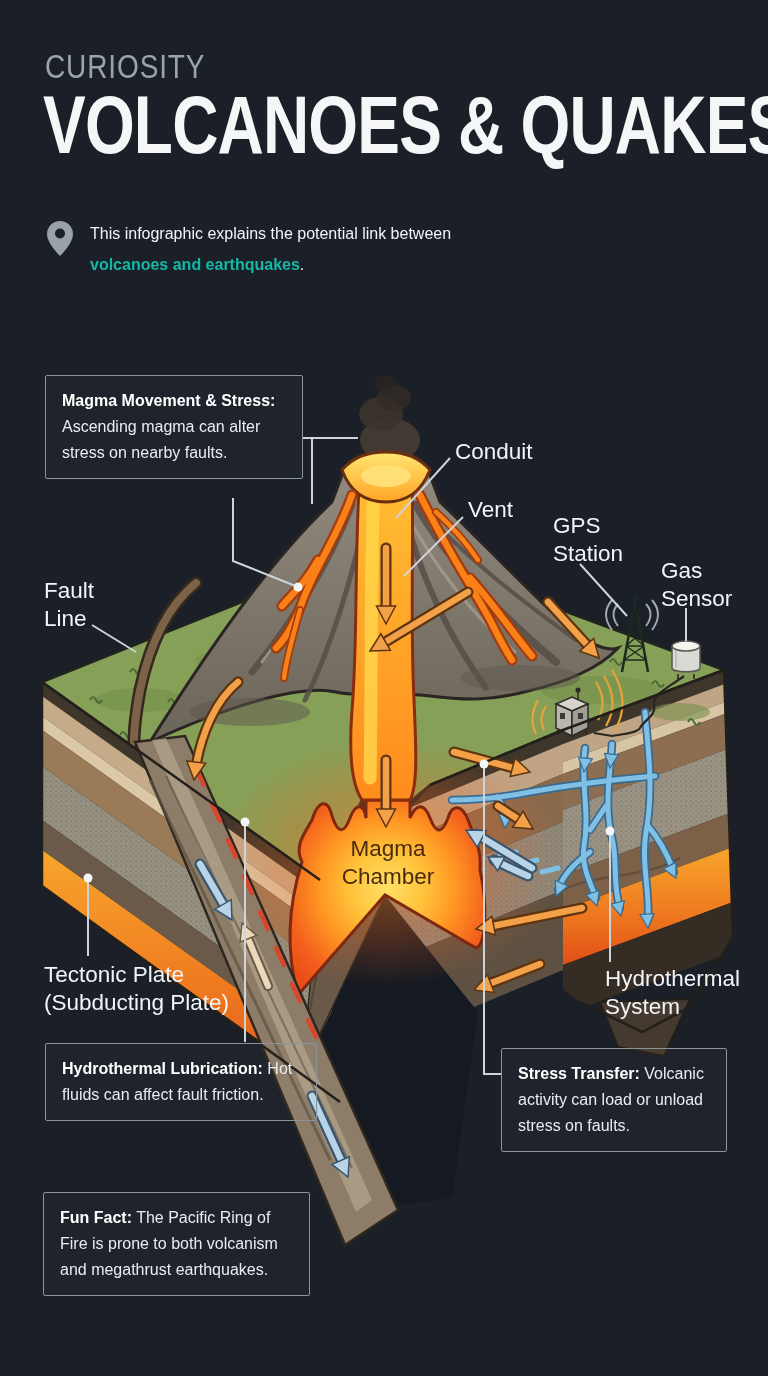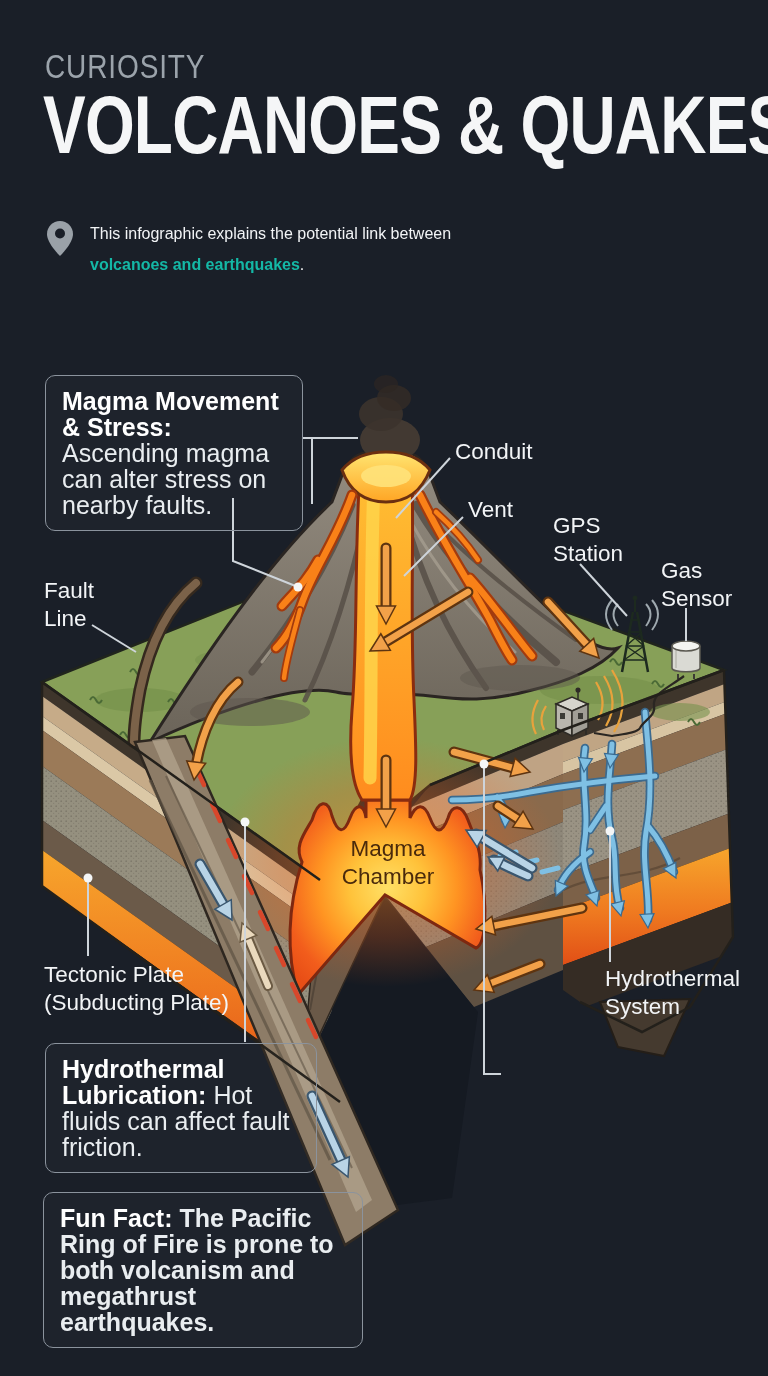--- a/index.html
+++ b/index.html
@@ -5,26 +5,26 @@
   html,body{margin:0;padding:0;}
   body{width:768px;height:1376px;background:#1a1f28;font-family:"Liberation Sans",sans-serif;position:relative;overflow:hidden;}
   .abs{position:absolute;}
   #stage{position:absolute;left:0;top:0;width:768px;height:1376px;}
   #diagram-svg{position:absolute;left:0;top:0;}
   .kicker{left:45px;top:48px;font-size:33px;color:#9ba3ab;letter-spacing:1px;transform:scaleX(.85);transform-origin:left center;white-space:nowrap;}
   .title{left:43px;top:84px;font-size:82px;font-weight:700;color:#f5f6f7;letter-spacing:-1px;transform:scaleX(.78);transform-origin:left center;white-space:nowrap;line-height:1;}
   .intro{left:90px;top:218px;width:600px;font-size:16px;line-height:31px;color:#f2f4f6;}
   .intro b{color:#14b8a6;}
   .pin{left:46px;top:220px;}
-  .callout{border:1.5px solid #8b939d;border-radius:10px;background:rgba(255,255,255,0.02);padding:12px 16px;font-size:25px;line-height:26px;color:#e9edf0;box-sizing:border-box;}
+  .callout{border:1.5px solid #8b939d;border-radius:2px;background:rgba(255,255,255,0.02);padding:12px 16px;font-size:16px;line-height:26px;color:#e9edf0;box-sizing:border-box;}
   .callout b{color:#ffffff;}
   #box-magma{left:45px;top:375px;width:258px;}
   #box-hydro{left:45px;top:1043px;width:272px;}
   #box-stress{left:501px;top:1048px;width:226px;}
-  #box-fun{left:43px;top:1192px;width:320px;font-weight:bold;}
+  #box-fun{left:43px;top:1192px;width:267px;}
   svg text{font-family:"Liberation Sans",sans-serif;}
   .lbl{font-size:22.5px;fill:#f2f4f6;}
   .lbl-dark{font-size:22.5px;fill:#4a2a0c;}
 </style>
 </head>
 <body>
 
 <div id="stage">
 
 <svg id="diagram-svg" width="768" height="1376" viewBox="0 0 768 1376">
@@ -404,17 +404,20 @@
     <span>This infographic explains the potential link between</span><br>
     <b>volcanoes and earthquakes</b><span>.</span>
   </div>
 
   <div id="box-magma" class="abs callout">
     <b>Magma Movement &amp; Stress:</b><span> Ascending magma can alter stress on nearby faults.</span>
   </div>
   <div id="box-hydro" class="abs callout">
     <b>Hydrothermal Lubrication:</b><span> Hot fluids can affect fault friction.</span>
   </div>
+  <div id="box-stress" class="abs callout">
+    <b>Stress Transfer:</b><span> Volcanic activity can load or unload stress on faults.</span>
+  </div>
   <div id="box-fun" class="abs callout">
     <b>Fun Fact:</b><span> The Pacific Ring of Fire is prone to both volcanism and megathrust earthquakes.</span>
   </div>
 
 </div>
 
 </body></html>

